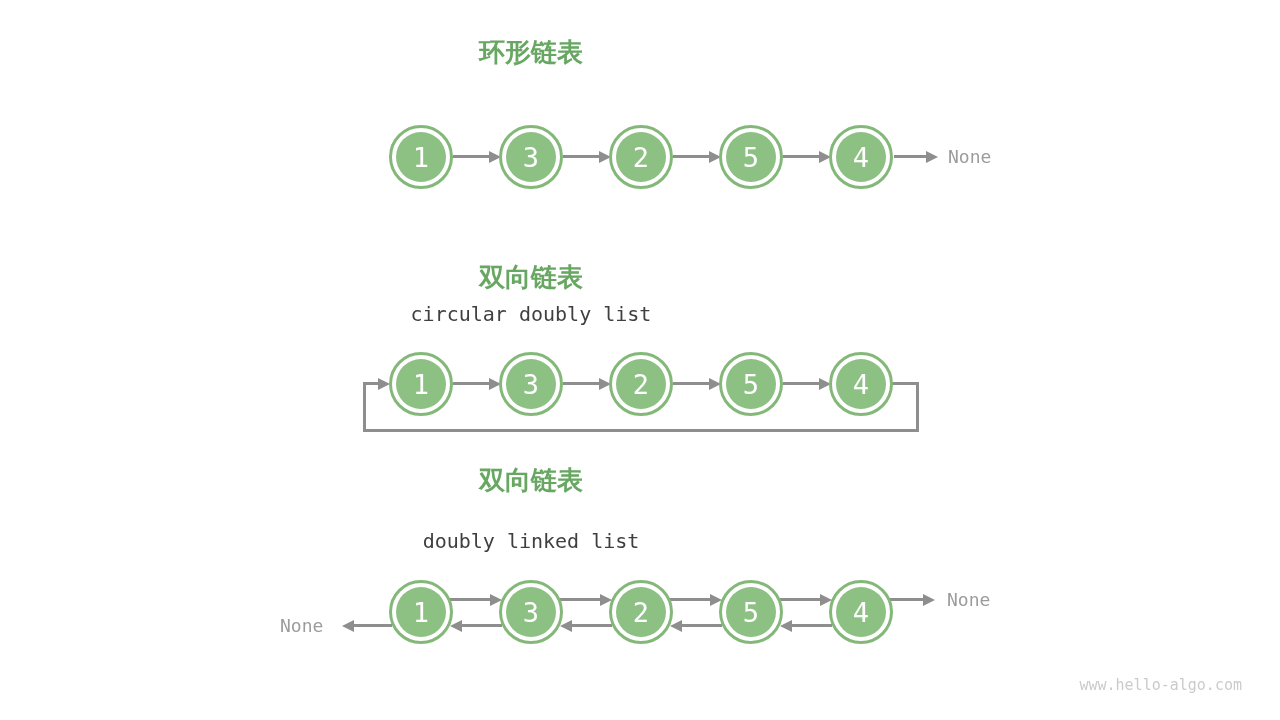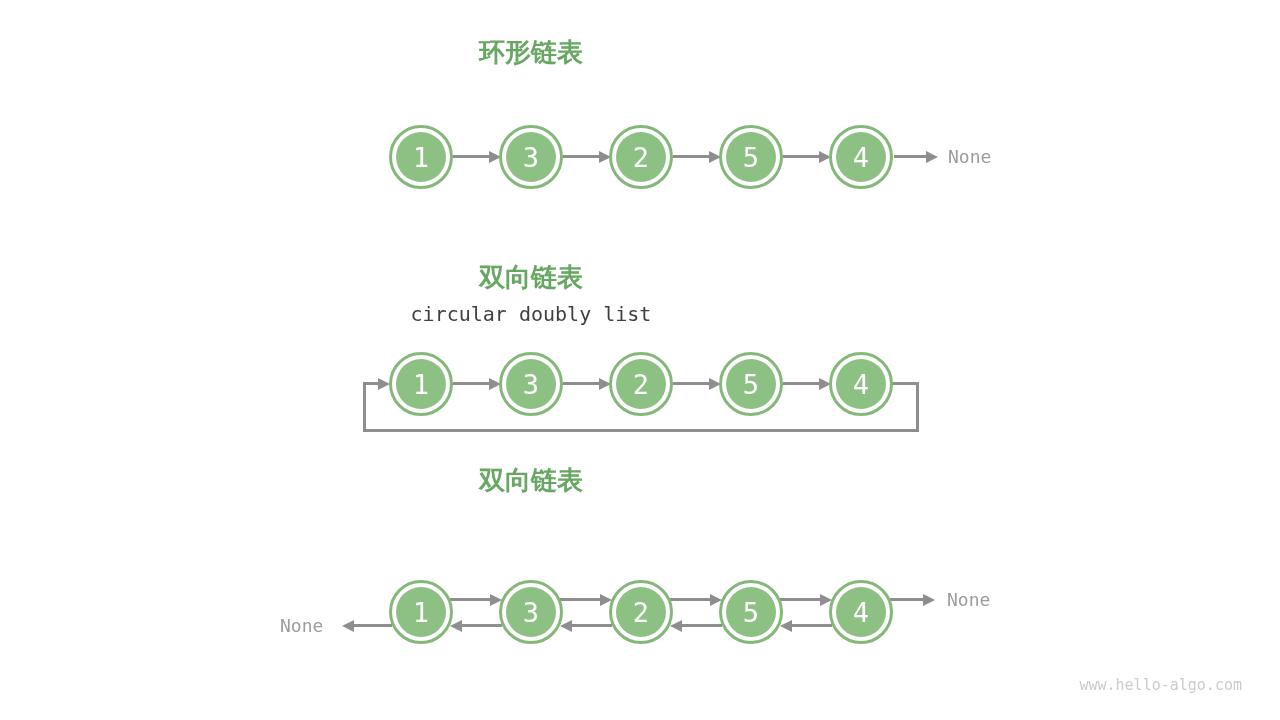--- a/index.html
+++ b/index.html
@@ -187,20 +187,21 @@
   <div class="pline" style="left:892px;top:382px;width:27px;height:3px;"></div>
   <div class="pline" style="left:916px;top:382px;width:3px;height:50px;"></div>
   <div class="pline" style="left:363px;top:429px;width:556px;height:3px;"></div>
   <div class="pline" style="left:363px;top:382px;width:3px;height:50px;"></div>
   <div class="arrow right" style="left:363px;top:378px;width:27px;">
       <div class="shaft"></div>
       <div class="head"></div>
     </div>
 
   <div class="sec-title" style="top:465px;">双向链表</div>
+  <div class="sec-subtitle" style="top:528px;">doubly linked list</div>
 
   <div class="node" style="left:389px;top:580px;">
       <div class="node-inner">
         <span class="node-value">1</span>
       </div>
     </div>
   <div class="node" style="left:499px;top:580px;">
       <div class="node-inner">
         <span class="node-value">3</span>
       </div>

